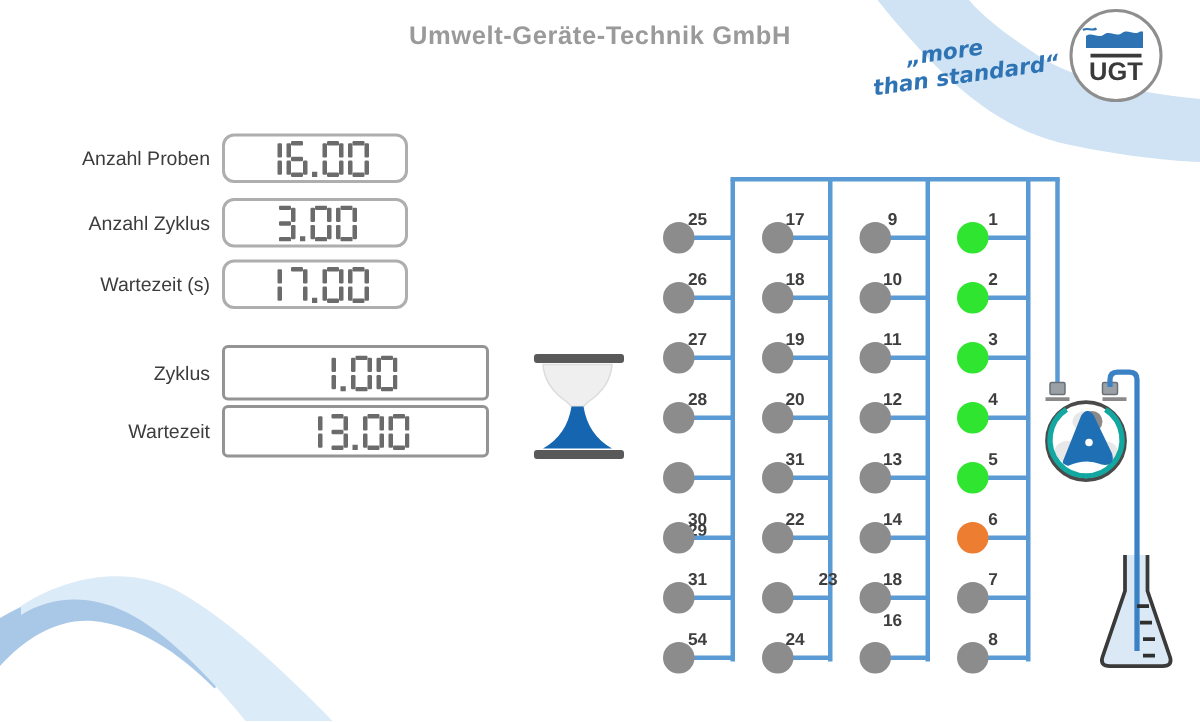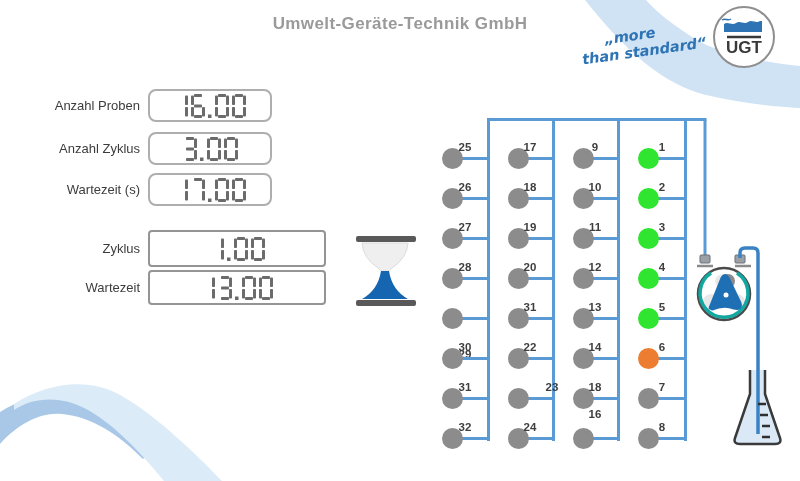--- a/index.html
+++ b/index.html
@@ -240,21 +240,21 @@
       <div class="port-circle" style="left: 441.5px; top: 307.5px; background: rgb(140, 140, 140);"></div>
       <div class="port-label" style="left: 447px; top: 301px; margin-top: 47px;">29</div>
       <div class="port-conn" style="left: 458px; top: 356.5px; width: 30px; background: rgb(91, 155, 213);"></div>
       <div class="port-circle" style="left: 441.5px; top: 347.5px; background: rgb(140, 140, 140);"></div>
       <div class="port-label" style="left: 447px; top: 341px;">30</div>
       <div class="port-conn" style="left: 458px; top: 396.5px; width: 30px; background: rgb(91, 155, 213);"></div>
       <div class="port-circle" style="left: 441.5px; top: 387.5px; background: rgb(140, 140, 140);"></div>
       <div class="port-label" style="left: 447px; top: 381px;">31</div>
       <div class="port-conn" style="left: 458px; top: 436.5px; width: 30px; background: rgb(91, 155, 213);"></div>
       <div class="port-circle" style="left: 441.5px; top: 427.5px; background: rgb(140, 140, 140);"></div>
-      <div class="port-label" style="left: 447px; top: 421px;">32</div>
+      <div class="port-label" style="left: 447px; top: 421px;">54</div>
       <div class="port-conn" style="left: 524px; top: 156.5px; width: 29px; background: rgb(91, 155, 213);"></div>
       <div class="port-circle" style="left: 507.5px; top: 147.5px; background: rgb(140, 140, 140);"></div>
       <div class="port-label" style="left: 512px; top: 141px;">17</div>
       <div class="port-conn" style="left: 524px; top: 196.5px; width: 29px; background: rgb(91, 155, 213);"></div>
       <div class="port-circle" style="left: 507.5px; top: 187.5px; background: rgb(140, 140, 140);"></div>
       <div class="port-label" style="left: 512px; top: 181px;">18</div>
       <div class="port-conn" style="left: 524px; top: 236.5px; width: 29px; background: rgb(91, 155, 213);"></div>
       <div class="port-circle" style="left: 507.5px; top: 227.5px; background: rgb(140, 140, 140);"></div>
       <div class="port-label" style="left: 512px; top: 221px;">19</div>
       <div class="port-conn" style="left: 524px; top: 276.5px; width: 29px; background: rgb(91, 155, 213);"></div>

